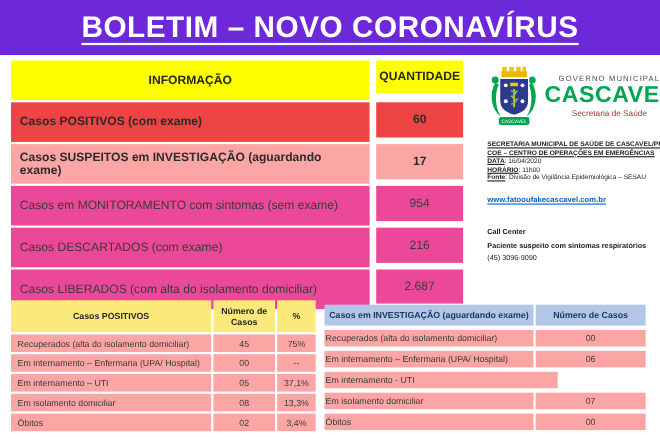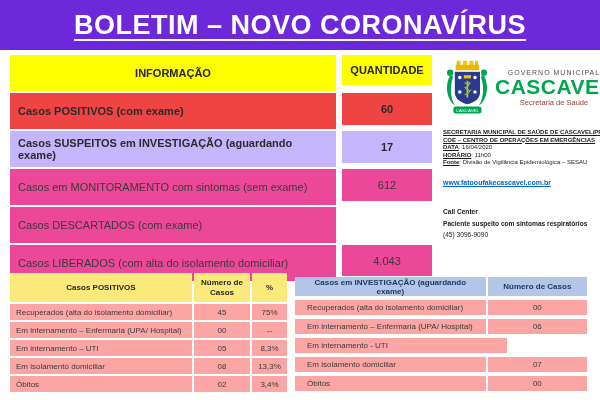--- a/index.html
+++ b/index.html
@@ -24,26 +24,26 @@
     color:#ffffff; font-size:27px; font-weight:bold; letter-spacing:0.5px;
     text-decoration:underline; text-decoration-thickness:2px; text-underline-offset:5px;
     white-space:nowrap;
   }
 
   
   .mtable { position:absolute; left:10px; top:55px; width:422px; }
   .mrow { display:flex; margin-bottom:2px; }
   .mcell { display:flex; align-items:center; font-size:11px; }
   .mcell.info { width:326px; padding:18px 8px; }
-  .mcell.qty  { width:90px; margin-left:6px; justify-content:center; text-align:center; }
+  .mcell.qty  { width:79px; margin-left:6px; justify-content:center; text-align:center; }
   .mrow.mhead .mcell { background:#FFFF00; height:30px; font-weight:bold; color:#262626; }
   .mrow.mhead .mcell.info { justify-content:center; }
   .mrow .mcell { height:32px; }
   .mrow.r-pos .mcell { background:#ef4444; font-weight:bold; }
-  .mrow.r-sus .mcell { background:#c4b5fd; font-weight:bold; }
+  .mrow.r-sus .mcell { background:#fca5a5; font-weight:bold; }
   .mrow.r-grn .mcell { background:#ec4899; color:#3a3a3a; }
   .mrow.last .mcell { height:31px; }
 
   
   .side { position:absolute; left:443px; top:55px; width:152px; height:345px; }
   .logo-row { position:absolute; left:0; top:2px; display:flex; align-items:center; gap:4px; }
   .logo-text { display:flex; flex-direction:column; align-items:center; }
   .logo-text .gov { font-size:7px; color:#4d4d4d; letter-spacing:1px; white-space:nowrap; }
   .logo-text .city { font-size:21px; font-weight:bold; color:#00A64F; letter-spacing:0.5px; line-height:1.05; }
   .logo-text .sec { font-size:7.5px; color:#9E3B33; white-space:nowrap; }
@@ -69,21 +69,21 @@
   .ptable .lab { width:182px; padding:0 6px; }
   .ptable .num { width:56px; margin-left:2px; justify-content:center; text-align:center; }
   .ptable .pct { width:35px; margin-left:2px; justify-content:center; text-align:center; }
   .ptable .bhead .bcell { background:#FCE97C; height:29px; font-weight:bold; color:#262626; justify-content:center; text-align:center; line-height:1.15; }
   .ptable .brow .bcell { height:16px; }
   .ptable .bhead .bcell { height:29px; }
 
   
   .itable { position:absolute; left:295px; top:277px; width:292px; }
   .itable .brow { margin-bottom:4px; }
-  .itable .lab { width:212px; padding:0 12px; }
+  .itable .lab { width:212px; padding:0 1px; }
   .itable .num { width:112px; margin-left:2px; justify-content:center; text-align:center; }
   .itable .bhead .bcell { background:#B4C6E7; height:19px; font-weight:bold; color:#17365D; justify-content:center; text-align:center; }
   .itable .brow .bcell { height:15px; }
   .itable .bhead .bcell { height:19px; }
 </style>
 </head>
 <body>
 
 <header class="banner">
   <h1>BOLETIM – NOVO CORONAVÍRUS</h1>
@@ -97,28 +97,29 @@
   <div class="mrow r-pos">
     <div class="mcell info">Casos POSITIVOS (com exame)</div>
     <div class="mcell qty">60</div>
   </div>
   <div class="mrow r-sus">
     <div class="mcell info">Casos SUSPEITOS em INVESTIGAÇÃO (aguardando exame)</div>
     <div class="mcell qty">17</div>
   </div>
   <div class="mrow r-grn">
     <div class="mcell info">Casos em MONITORAMENTO com sintomas (sem exame)</div>
-    <div class="mcell qty">612</div>
+    <div class="mcell qty">954</div>
   </div>
   <div class="mrow r-grn">
     <div class="mcell info">Casos DESCARTADOS (com exame)</div>
+    <div class="mcell qty">216</div>
   </div>
   <div class="mrow r-grn last">
     <div class="mcell info">Casos LIBERADOS (com alta do isolamento domiciliar)</div>
-    <div class="mcell qty">4.043</div>
+    <div class="mcell qty">2.687</div>
   </div>
 </section>
 
 <aside class="side">
   <div class="logo-row">
     <svg width="48" height="62" viewBox="0 0 60 76" aria-hidden="true">
       <path d="M9,22 C2,34 4,52 15,60 C8,49 9,32 13,24 Z" fill="#00A64F"></path>
       <path d="M51,22 C58,34 56,52 45,60 C52,49 51,32 47,24 Z" fill="#00A64F"></path>
       <circle cx="9" cy="19" r="4" fill="#00A64F"></circle>
       <circle cx="51" cy="19" r="4" fill="#00A64F"></circle>
@@ -174,21 +175,21 @@
     <div class="bcell pct">75%</div>
   </div>
   <div class="brow">
     <div class="bcell lab">Em internamento – Enfermaria (UPA/ Hospital)</div>
     <div class="bcell num">00</div>
     <div class="bcell pct">--</div>
   </div>
   <div class="brow">
     <div class="bcell lab">Em internamento – UTI</div>
     <div class="bcell num">05</div>
-    <div class="bcell pct">8,3%</div>
+    <div class="bcell pct">37,1%</div>
   </div>
   <div class="brow">
     <div class="bcell lab">Em isolamento domiciliar</div>
     <div class="bcell num">08</div>
     <div class="bcell pct">13,3%</div>
   </div>
   <div class="brow">
     <div class="bcell lab">Óbitos</div>
     <div class="bcell num">02</div>
     <div class="bcell pct">3,4%</div>

